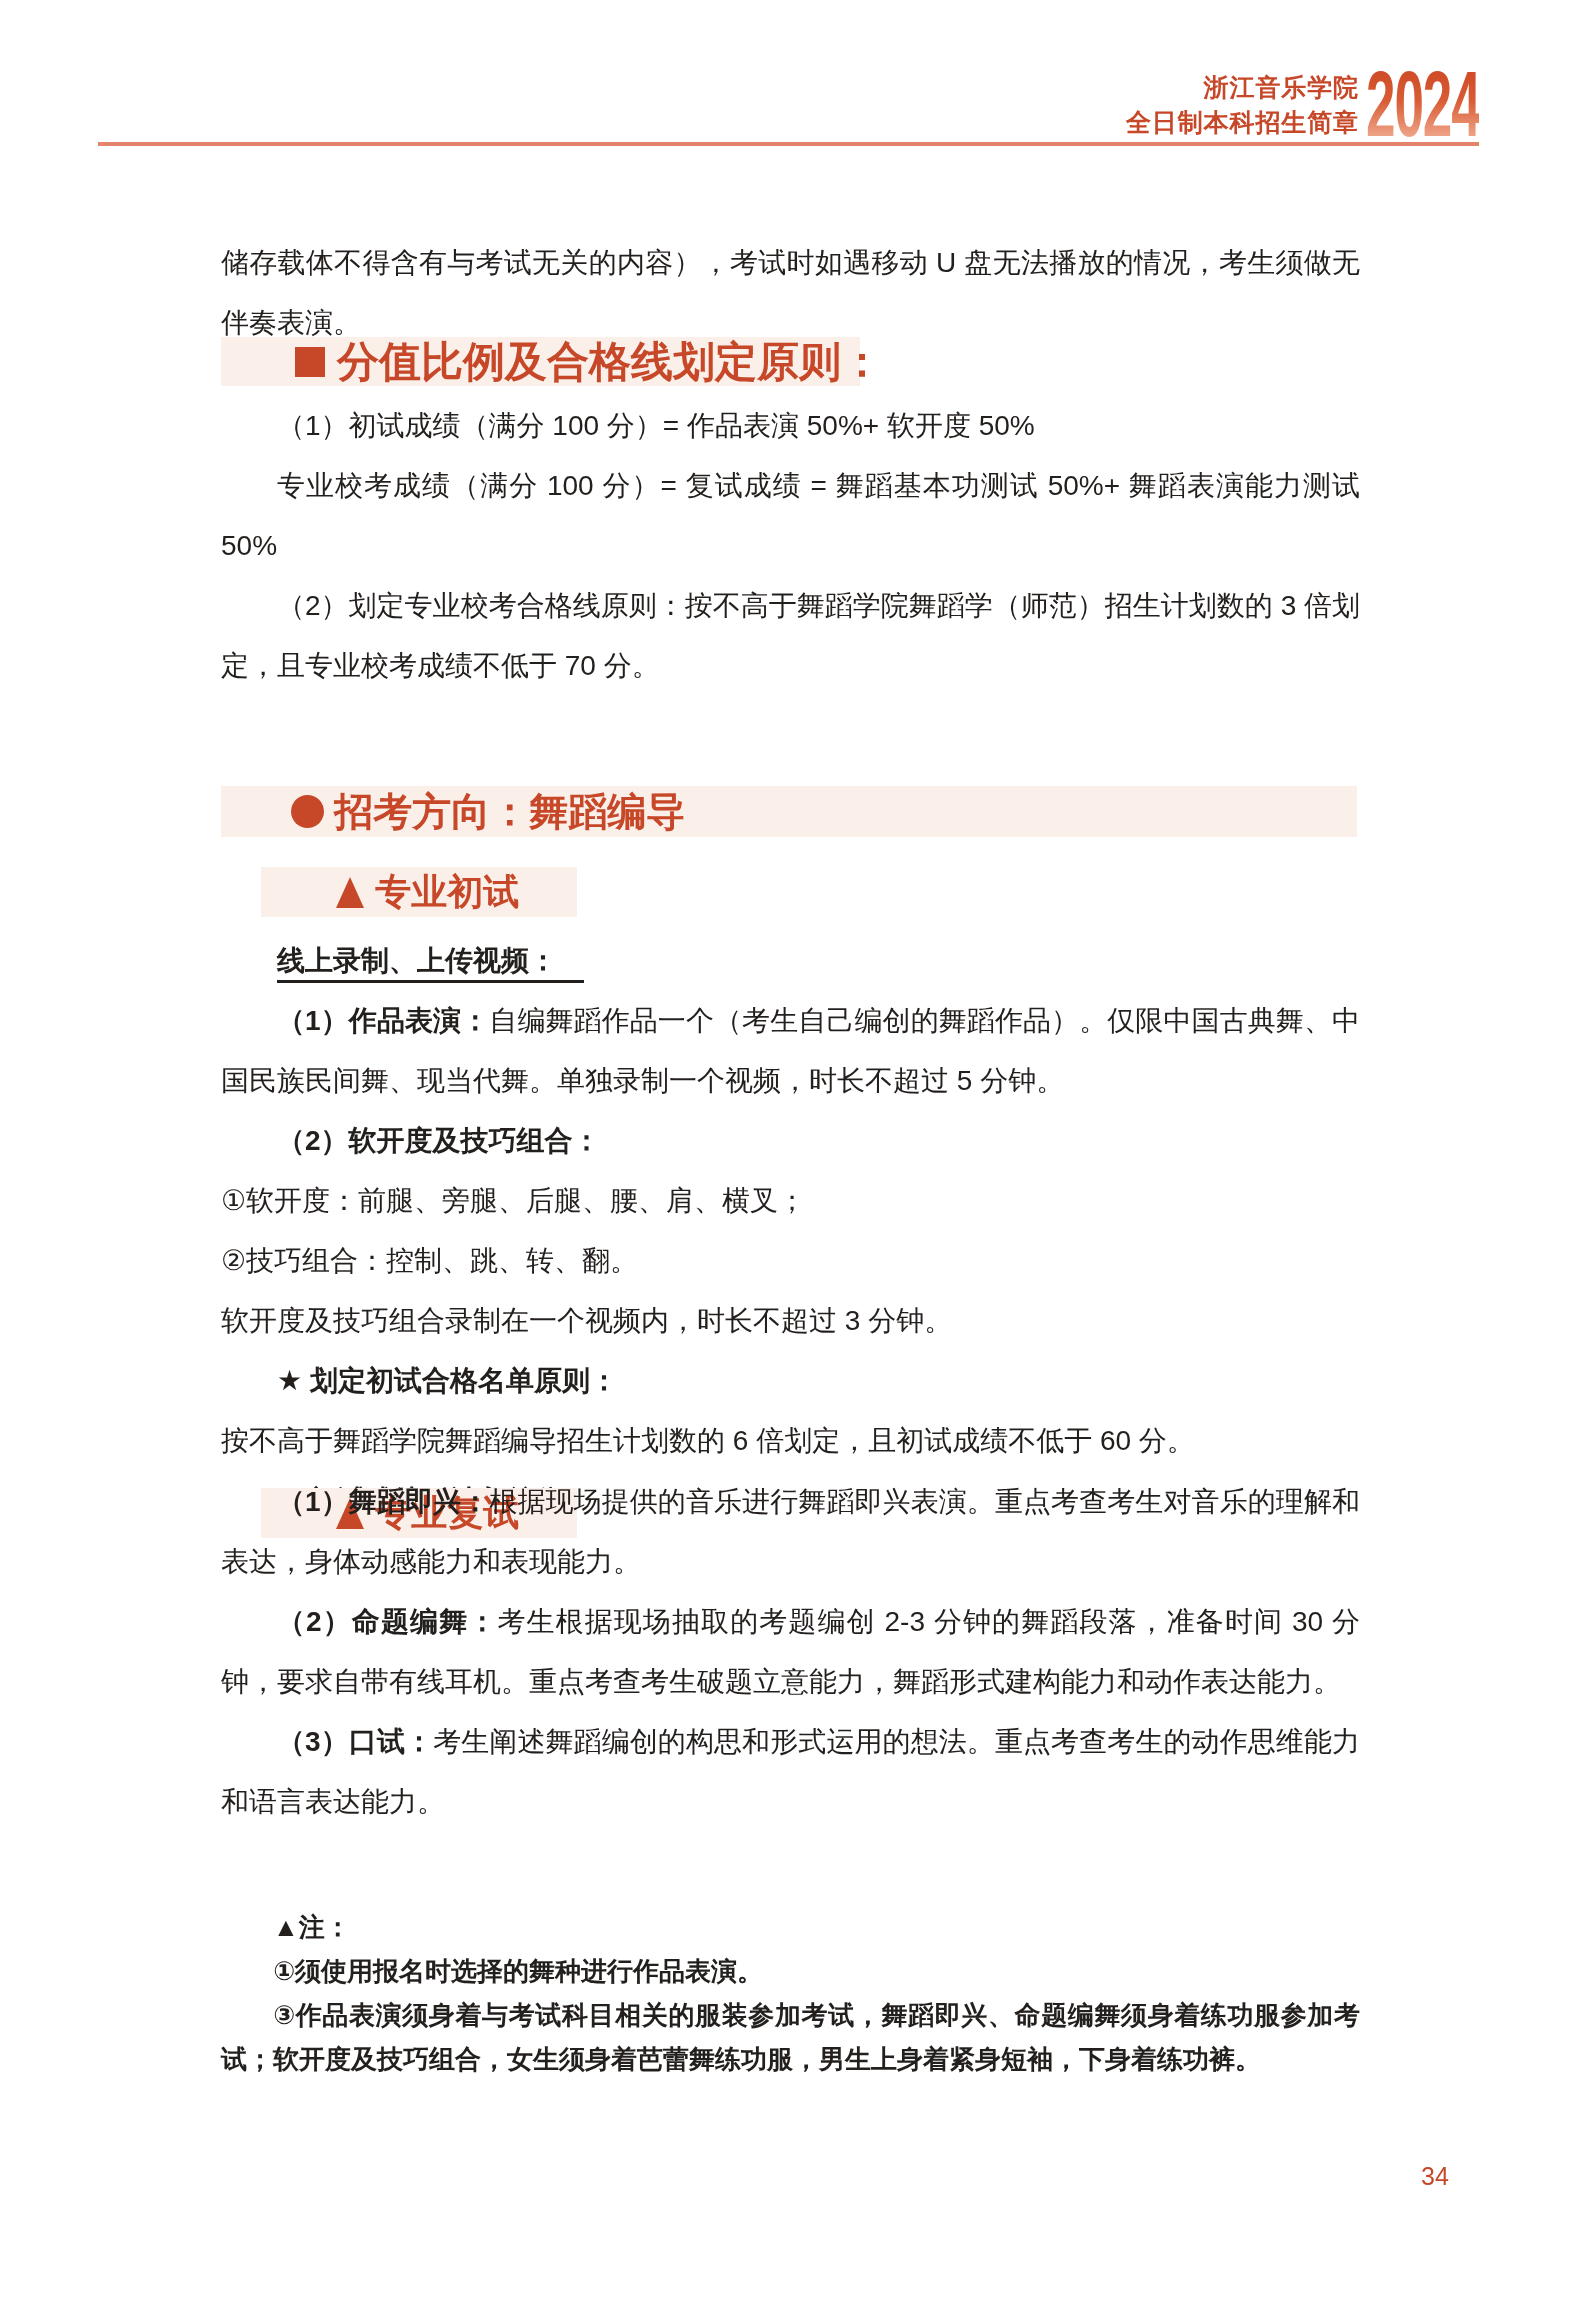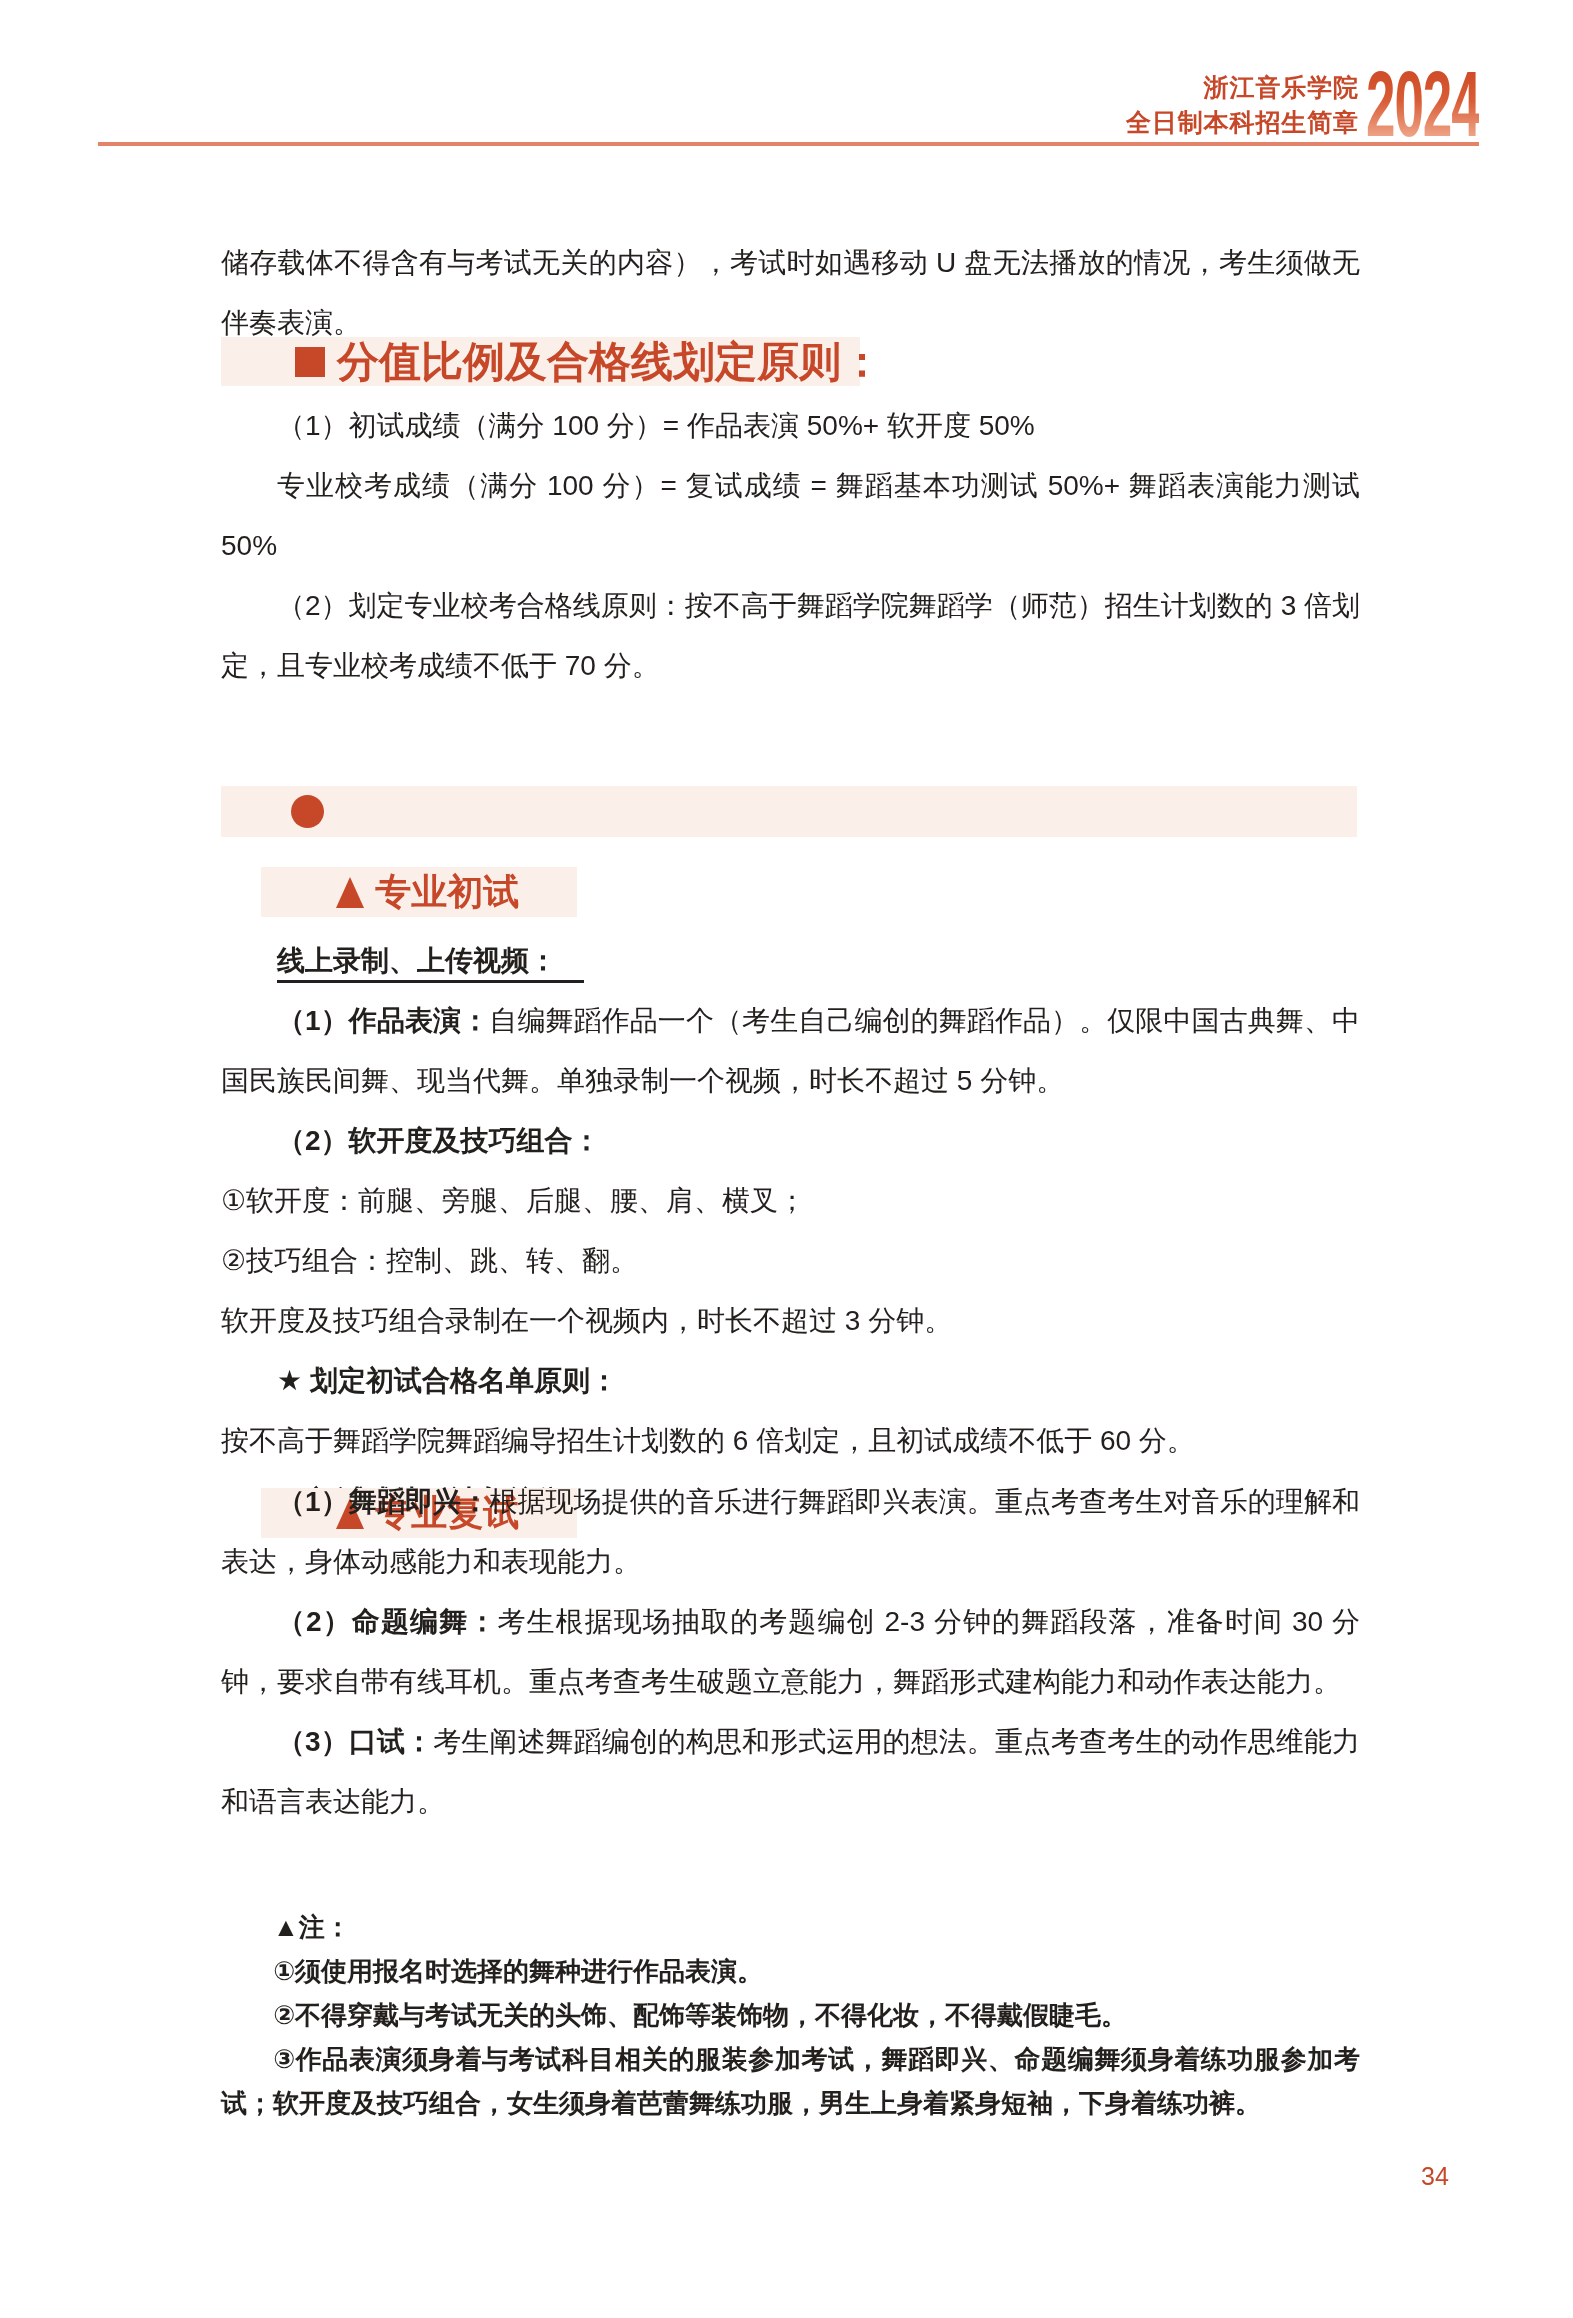--- a/index.html
+++ b/index.html
@@ -68,20 +68,21 @@
   </div>
 
   <div class="tblock" style="top:396px;">
     <p class="ind">（1）初试成绩（满分 100 分）= 作品表演 50%+ 软开度 50%</p>
     <p class="ind">专业校考成绩（满分 100 分）= 复试成绩 = 舞蹈基本功测试 50%+ 舞蹈表演能力测试 50%</p>
     <p class="ind">（2）划定专业校考合格线原则：按不高于舞蹈学院舞蹈学（师范）招生计划数的 3 倍划定，且专业校考成绩不低于 70 分。</p>
   </div>
 
   <div class="bar bar-direction">
     <span class="ci-bullet"></span>
+    <span class="bar-title">招考方向：舞蹈编导</span>
   </div>
 
   <div class="bar bar-sub bar-first">
     <span class="tr-bullet"></span>
     <span class="bar-title">专业初试</span>
   </div>
 
   <div class="tblock" style="top:931px;">
     <p class="ind"><span class="subtitle">线上录制、上传视频：</span></p>
     <p class="ind"><span class="lead">（1）作品表演：</span><span>自编舞蹈作品一个（考生自己编创的舞蹈作品）。仅限中国古典舞、中国民族民间舞、现当代舞。单独录制一个视频，时长不超过 5 分钟。</span></p>
@@ -101,20 +102,19 @@
 
   <div class="tblock" style="top:1472px;">
     <p class="ind"><span class="lead">（1）舞蹈即兴：</span><span>根据现场提供的音乐进行舞蹈即兴表演。重点考查考生对音乐的理解和表达，身体动感能力和表现能力。</span></p>
     <p class="ind"><span class="lead">（2）命题编舞：</span><span>考生根据现场抽取的考题编创 2-3 分钟的舞蹈段落，准备时间 30 分钟，要求自带有线耳机。重点考查考生破题立意能力，舞蹈形式建构能力和动作表达能力。</span></p>
     <p class="ind"><span class="lead">（3）口试：</span><span>考生阐述舞蹈编创的构思和形式运用的想法。重点考查考生的动作思维能力和语言表达能力。</span></p>
   </div>
 
   <div class="tblock notes" style="top:1905px;">
     <p class="ind">▲注：</p>
     <p class="ind">①须使用报名时选择的舞种进行作品表演。</p>
-    <p class="ind">②不得穿戴与考试无关的头饰、配饰等装饰物，不得化妆，不得戴假睫毛。</p>
     <p class="ind">③作品表演须身着与考试科目相关的服装参加考试，舞蹈即兴、命题编舞须身着练功服参加考试；软开度及技巧组合，女生须身着芭蕾舞练功服，男生上身着紧身短袖，下身着练功裤。</p>
   </div>
 
   <div class="pagenum">34</div>
 
 </div>
 
 
 </body></html>

